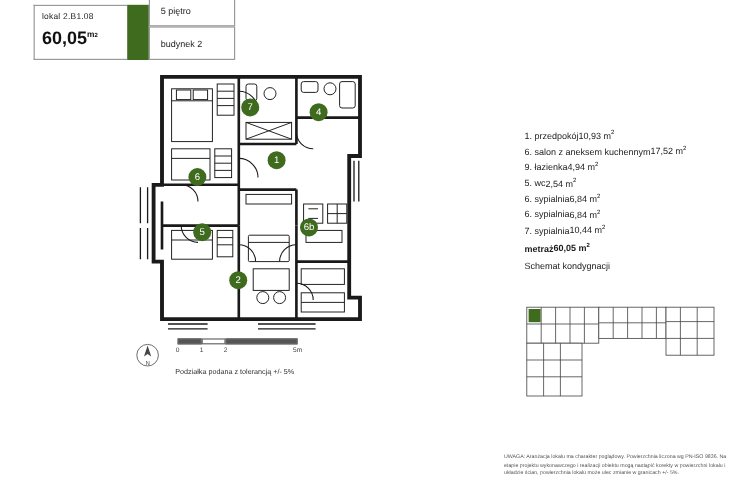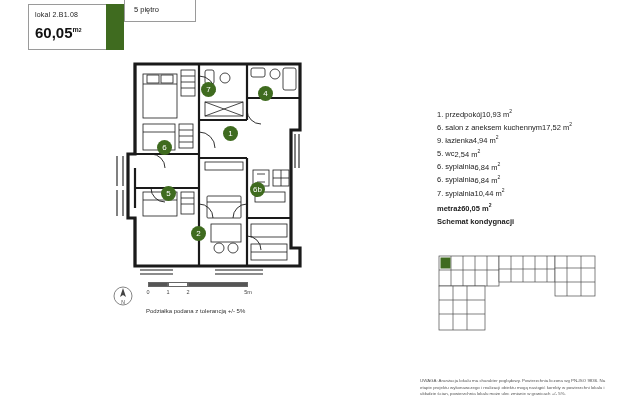--- a/index.html
+++ b/index.html
@@ -164,21 +164,21 @@
   .roomlist .row {
     display: flex;
     align-items: baseline;
     height: 13.2px;
   }
   .roomlist .row .nm { white-space: nowrap; }
   .roomlist .row .val { white-space: nowrap; }
   .roomlist .row sup { font-size: 5px; vertical-align: super; }
   .roomlist .row.total { font-weight: bold; margin-top: 2px; }
   .roomlist .section-title {
-    font-weight: bold;
+    font-weight: normal;
     font-size: 7.5px;
     margin-top: 1px;
   }
 
   
   .keyplan {
     position: absolute;
     left: 437px;
     top: 252px;
     width: 160px;
@@ -205,20 +205,23 @@
   <div class="unit-badge">
     <div class="unit-code">lokal  2.B1.08</div>
     <div class="unit-area">
       <span>60,05</span><sup>m<span style="font-size:5px">2</span></sup>
     </div>
   </div>
   <div class="green-tab"></div>
 
   <div class="meta-box meta-floor">
     <span>5 piętro</span>
+  </div>
+  <div class="meta-box meta-building">
+    <span>budynek 2</span>
   </div>
 
   <div class="plan">
     <svg width="220" height="222" viewBox="0 0 220 222">
       <g stroke="#1a1a1a" fill="none">
 
         <path d="M40 6 L205 6 L205 72 L196 72 L196 190 L205 190 L205 208 L40 208 L40 160 L33 160 L33 96 L40 96 Z" stroke-width="3.2" fill="#ffffff"></path>
 
         <g stroke-width="2.2">
           <path d="M40 6 L40 96"></path>

